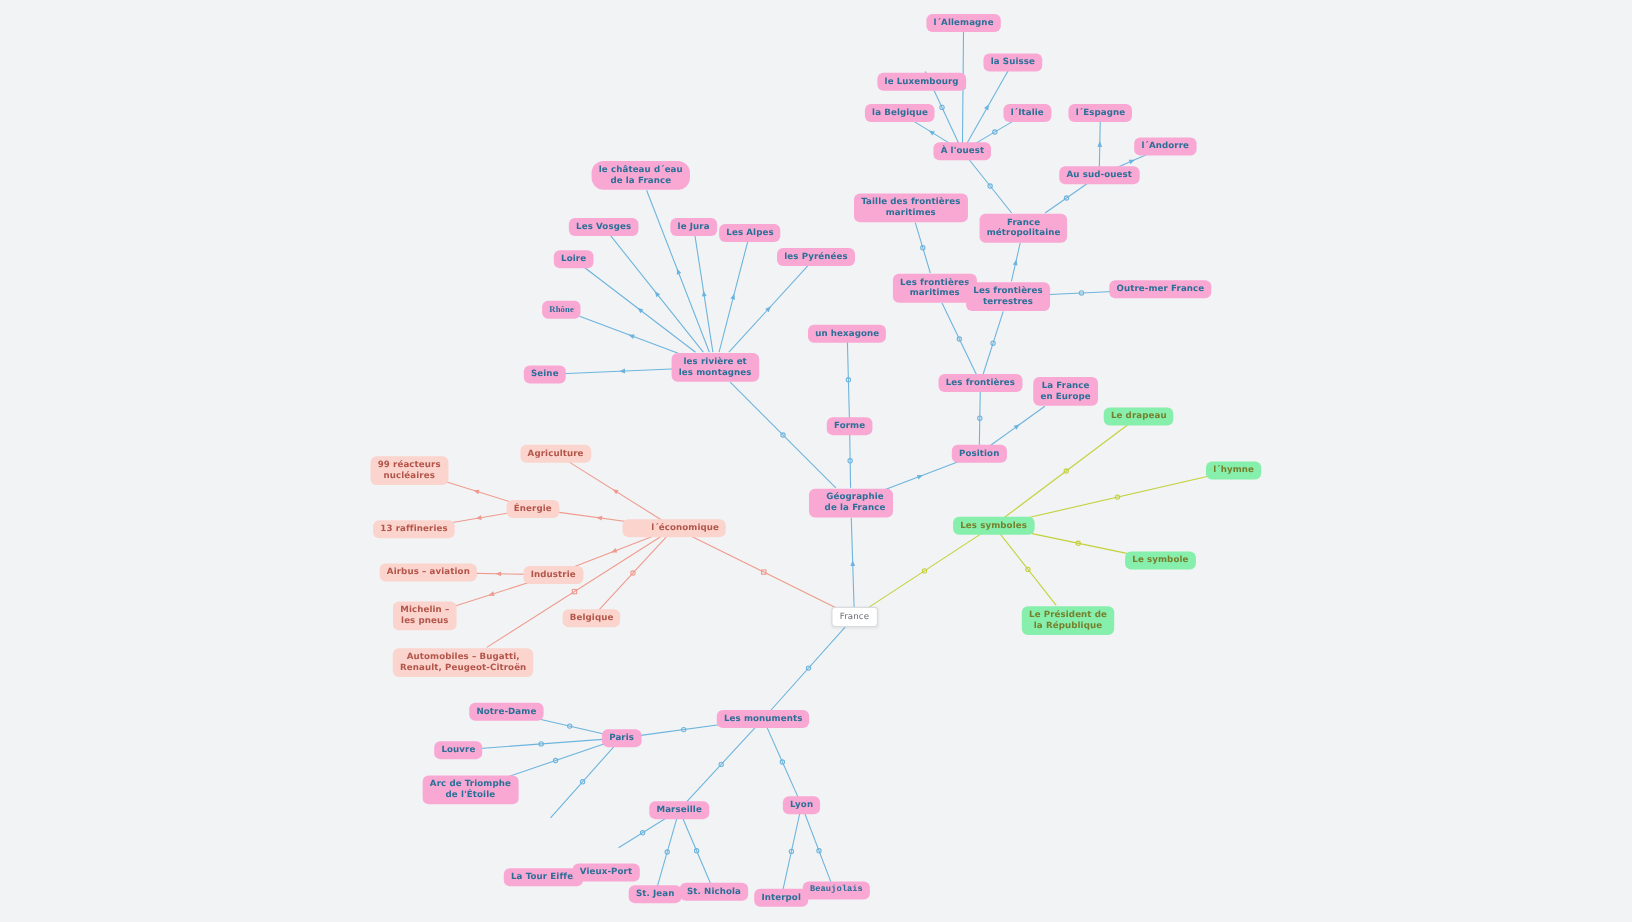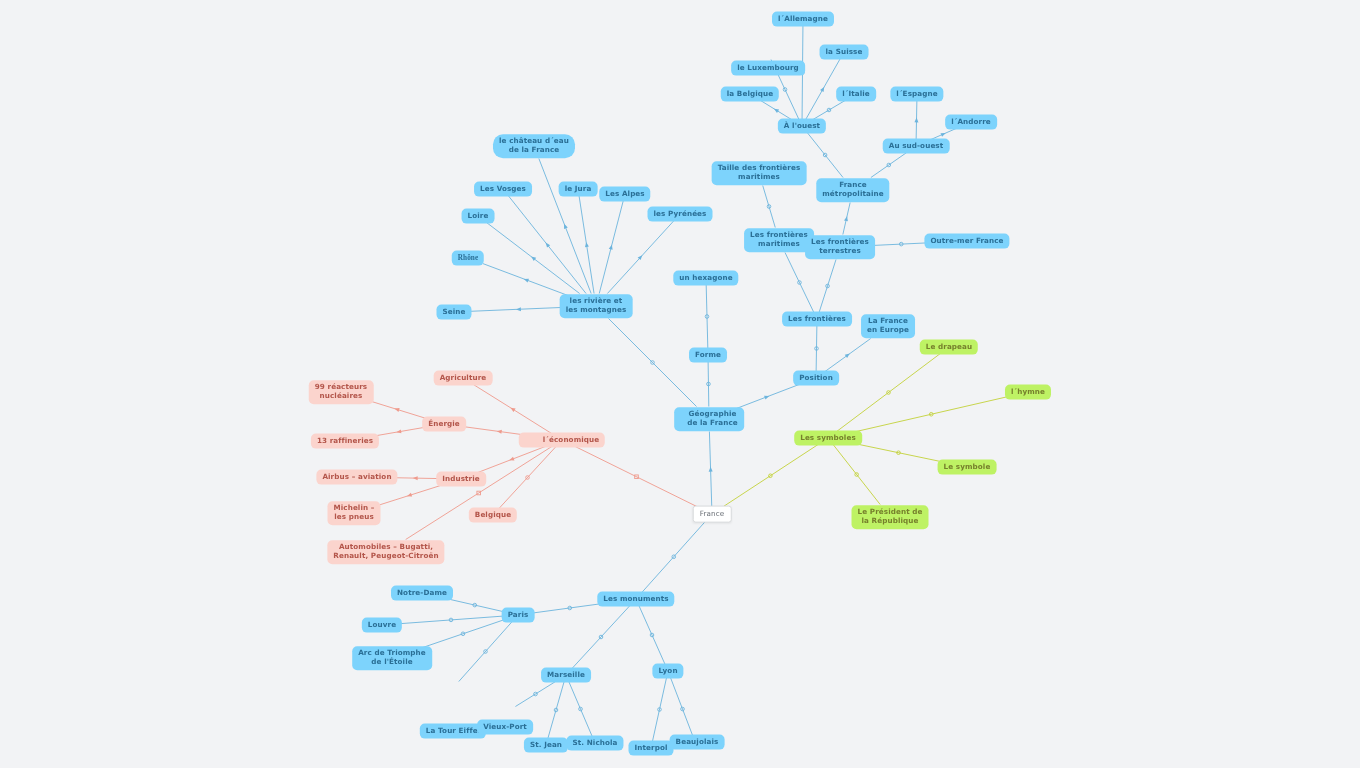--- a/index.html
+++ b/index.html
@@ -31,33 +31,33 @@
     transform: translate(-50%, -50%);
     box-sizing: border-box;
     border-radius: 5px;
     text-align: center;
     line-height: 1.22;
     white-space: pre;
     padding: 3px 6px;
     letter-spacing: 0.1px;
   }
   .node.blue {
-    background: #7dd3fc;
+    background: #f9a8d4;
     color: #2a6f96;
     font-size: 7.2px;
     font-weight: bold;
   }
   .node.red {
     background: #fbd4cd;
     color: #b3554a;
     font-size: 7.2px;
     font-weight: bold;
   }
   .node.green {
-    background: #bef264;
+    background: #86efac;
     color: #76802c;
     font-size: 7.2px;
     font-weight: bold;
   }
   .node.root {
     background: #ffffff;
     color: #6b7077;
     font-size: 7.2px;
     border: 1px solid #d9dbdd;
     border-radius: 3px;
@@ -249,15 +249,15 @@
       <div class="node blue" style="left: 382px; top: 625px; min-width: 30px;">Louvre</div>
       <div class="node blue" style="left: 392px; top: 658px; min-width: 58px;">Arc de Triomphe
 de l'Étoile</div>
       <div class="node blue" style="left: 453px; top: 688px; min-width: 50px; margin-top: 43px;">La Tour Eiffel</div>
       <div class="node blue" style="left: 566px; top: 675px; min-width: 38px;">Marseille</div>
       <div class="node blue" style="left: 505px; top: 727px; min-width: 42px;">Vieux-Port</div>
       <div class="node blue" style="left: 546px; top: 745px; min-width: 34px;">St. Jean</div>
       <div class="node blue" style="left: 595px; top: 743px; min-width: 42px;">St. Nichola</div>
       <div class="node blue" style="left: 668px; top: 671px; min-width: 24px;">Lyon</div>
       <div class="node blue" style="left: 651px; top: 748px; min-width: 33px;">Interpol</div>
-      <div class="node blue" style="left: 697px; top: 742px; min-width: 41px;">Beaujolais</div>
+      <div class="node blue" style="left: 697px; top: 742px; min-width: 41px; font-family: Liberation Mono, monospace;">Beaujolais</div>
     </div>
 </div>
 
 </body></html>

